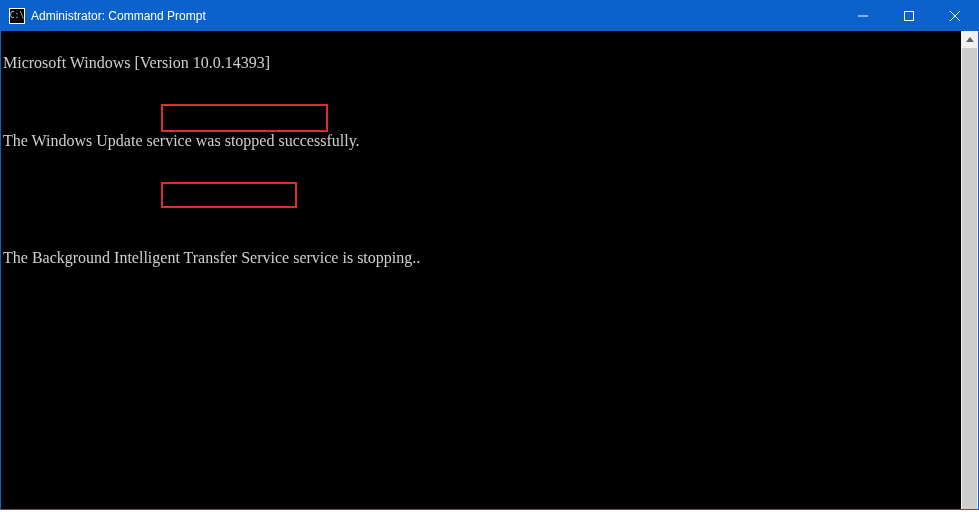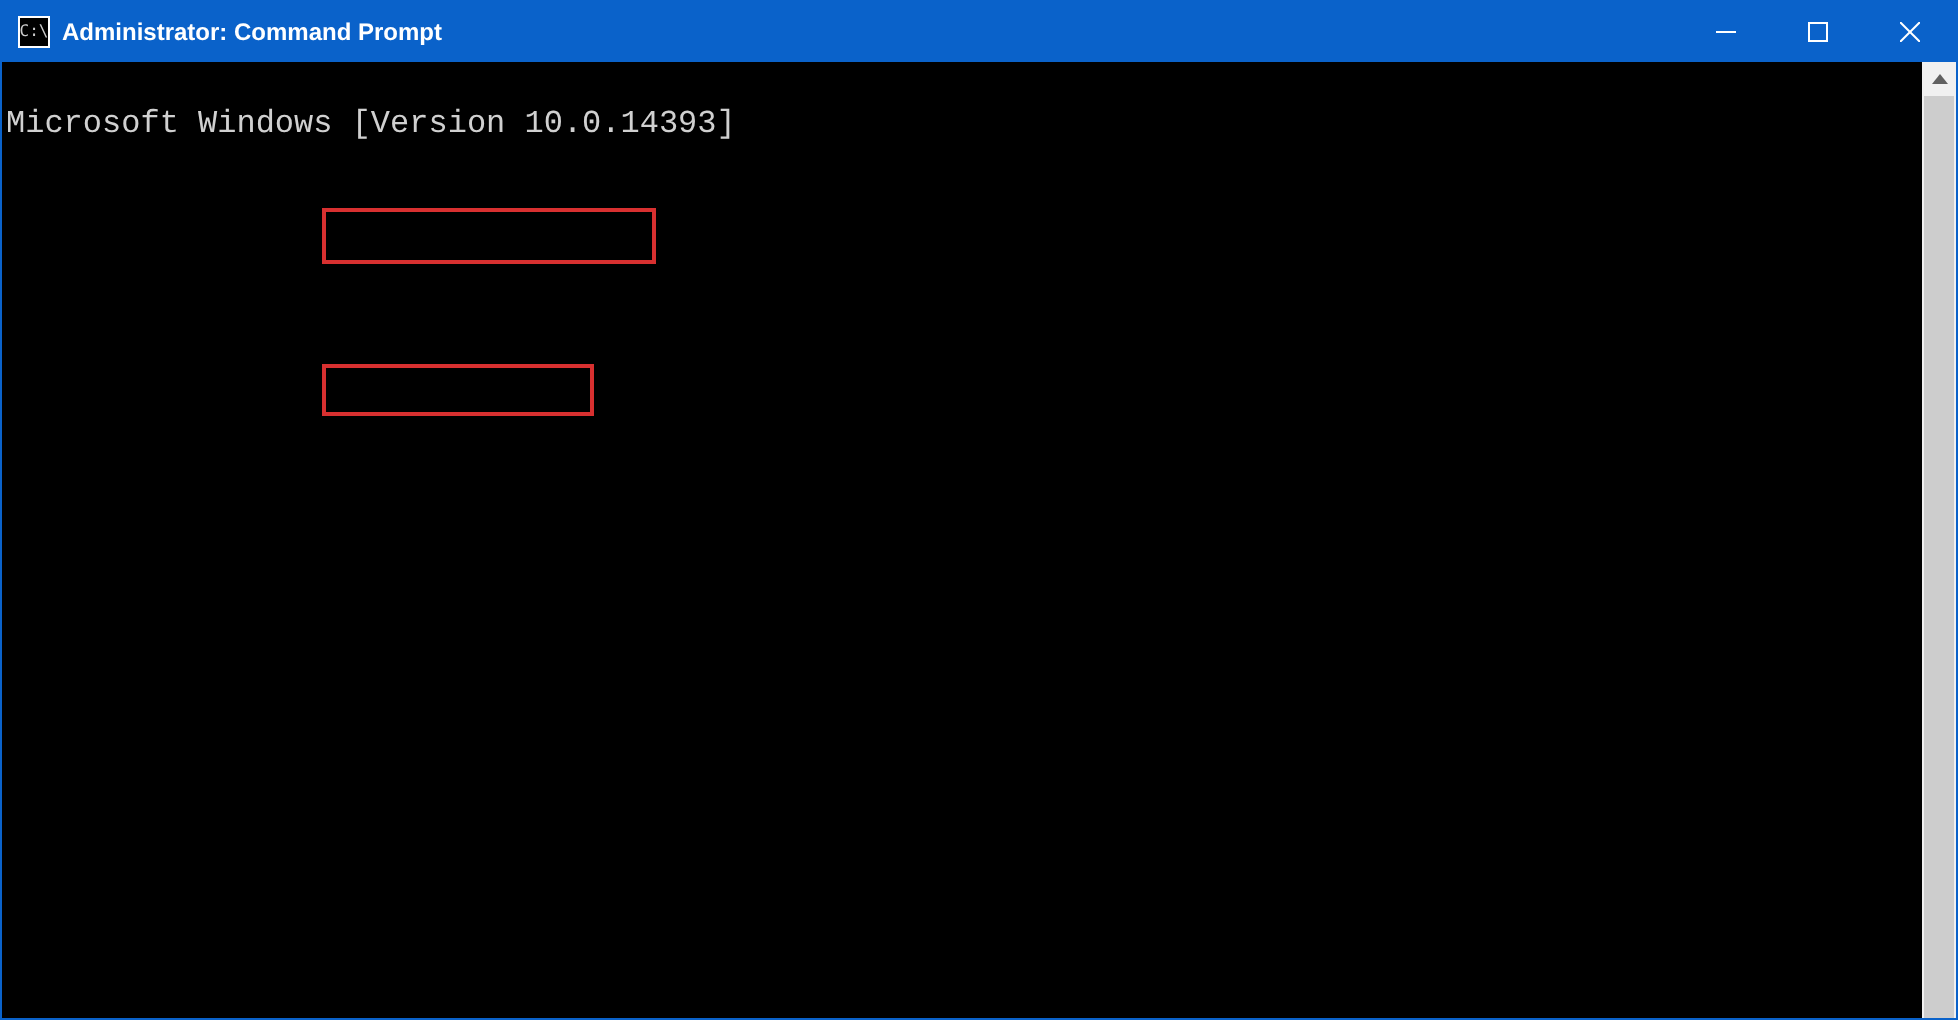--- a/index.html
+++ b/index.html
@@ -41,21 +41,20 @@
       display: flex;
       align-items: center;
       justify-content: center;
       font-size: 8px;
       font-family: Consolas, monospace;
       color: #ccc;
       line-height: 1;
     }
     .titlebar-title {
       flex: 0 0 auto;
-      font-weight: bold;
     }
     .titlebar-spacer {
       flex: 1 1 auto;
     }
     .titlebar-buttons {
       display: flex;
       height: 100%;
     }
     .titlebar-btn {
       width: 46px;
@@ -127,21 +126,21 @@
       top: 73px;
       width: 167px;
       height: 28px;
     }
     .hl2 {
       left: 160px;
       top: 151px;
       width: 136px;
       height: 26px;
     }
-    .line { display: block; }
+    .line { display: block; font-family: Liberation Serif, serif; }
   </style>
 </head>
 <body>
 
 <div class="window">
   <div class="titlebar">
     <div class="titlebar-icon">C:\</div>
     <div class="titlebar-title">Administrator: Command Prompt</div>
     <div class="titlebar-spacer"></div>
     <div class="titlebar-buttons">
@@ -161,22 +160,24 @@
             <line x1="10" y1="0" x2="0" y2="10"></line>
           </svg>
       </div>
     </div>
   </div>
 
   <div class="client-area">
     <div class="terminal">
 <span class="line">Microsoft Windows [Version 10.0.14393]</span>
 <span class="line"> </span>
+<span class="line">The Windows Update service was stopped successfully.</span>
 <span class="line"> </span>
 <span class="line"> </span>
+<span class="line">The Background Intelligent Transfer Service service is stopping..</span>
 <span class="line"> </span>
 <span class="line"> </span>
 
 
       <div class="highlight-box hl1"></div>
       <div class="highlight-box hl2"></div>
     </div>
 
     <div class="scrollbar">
       <div class="scrollbar-arrow">

